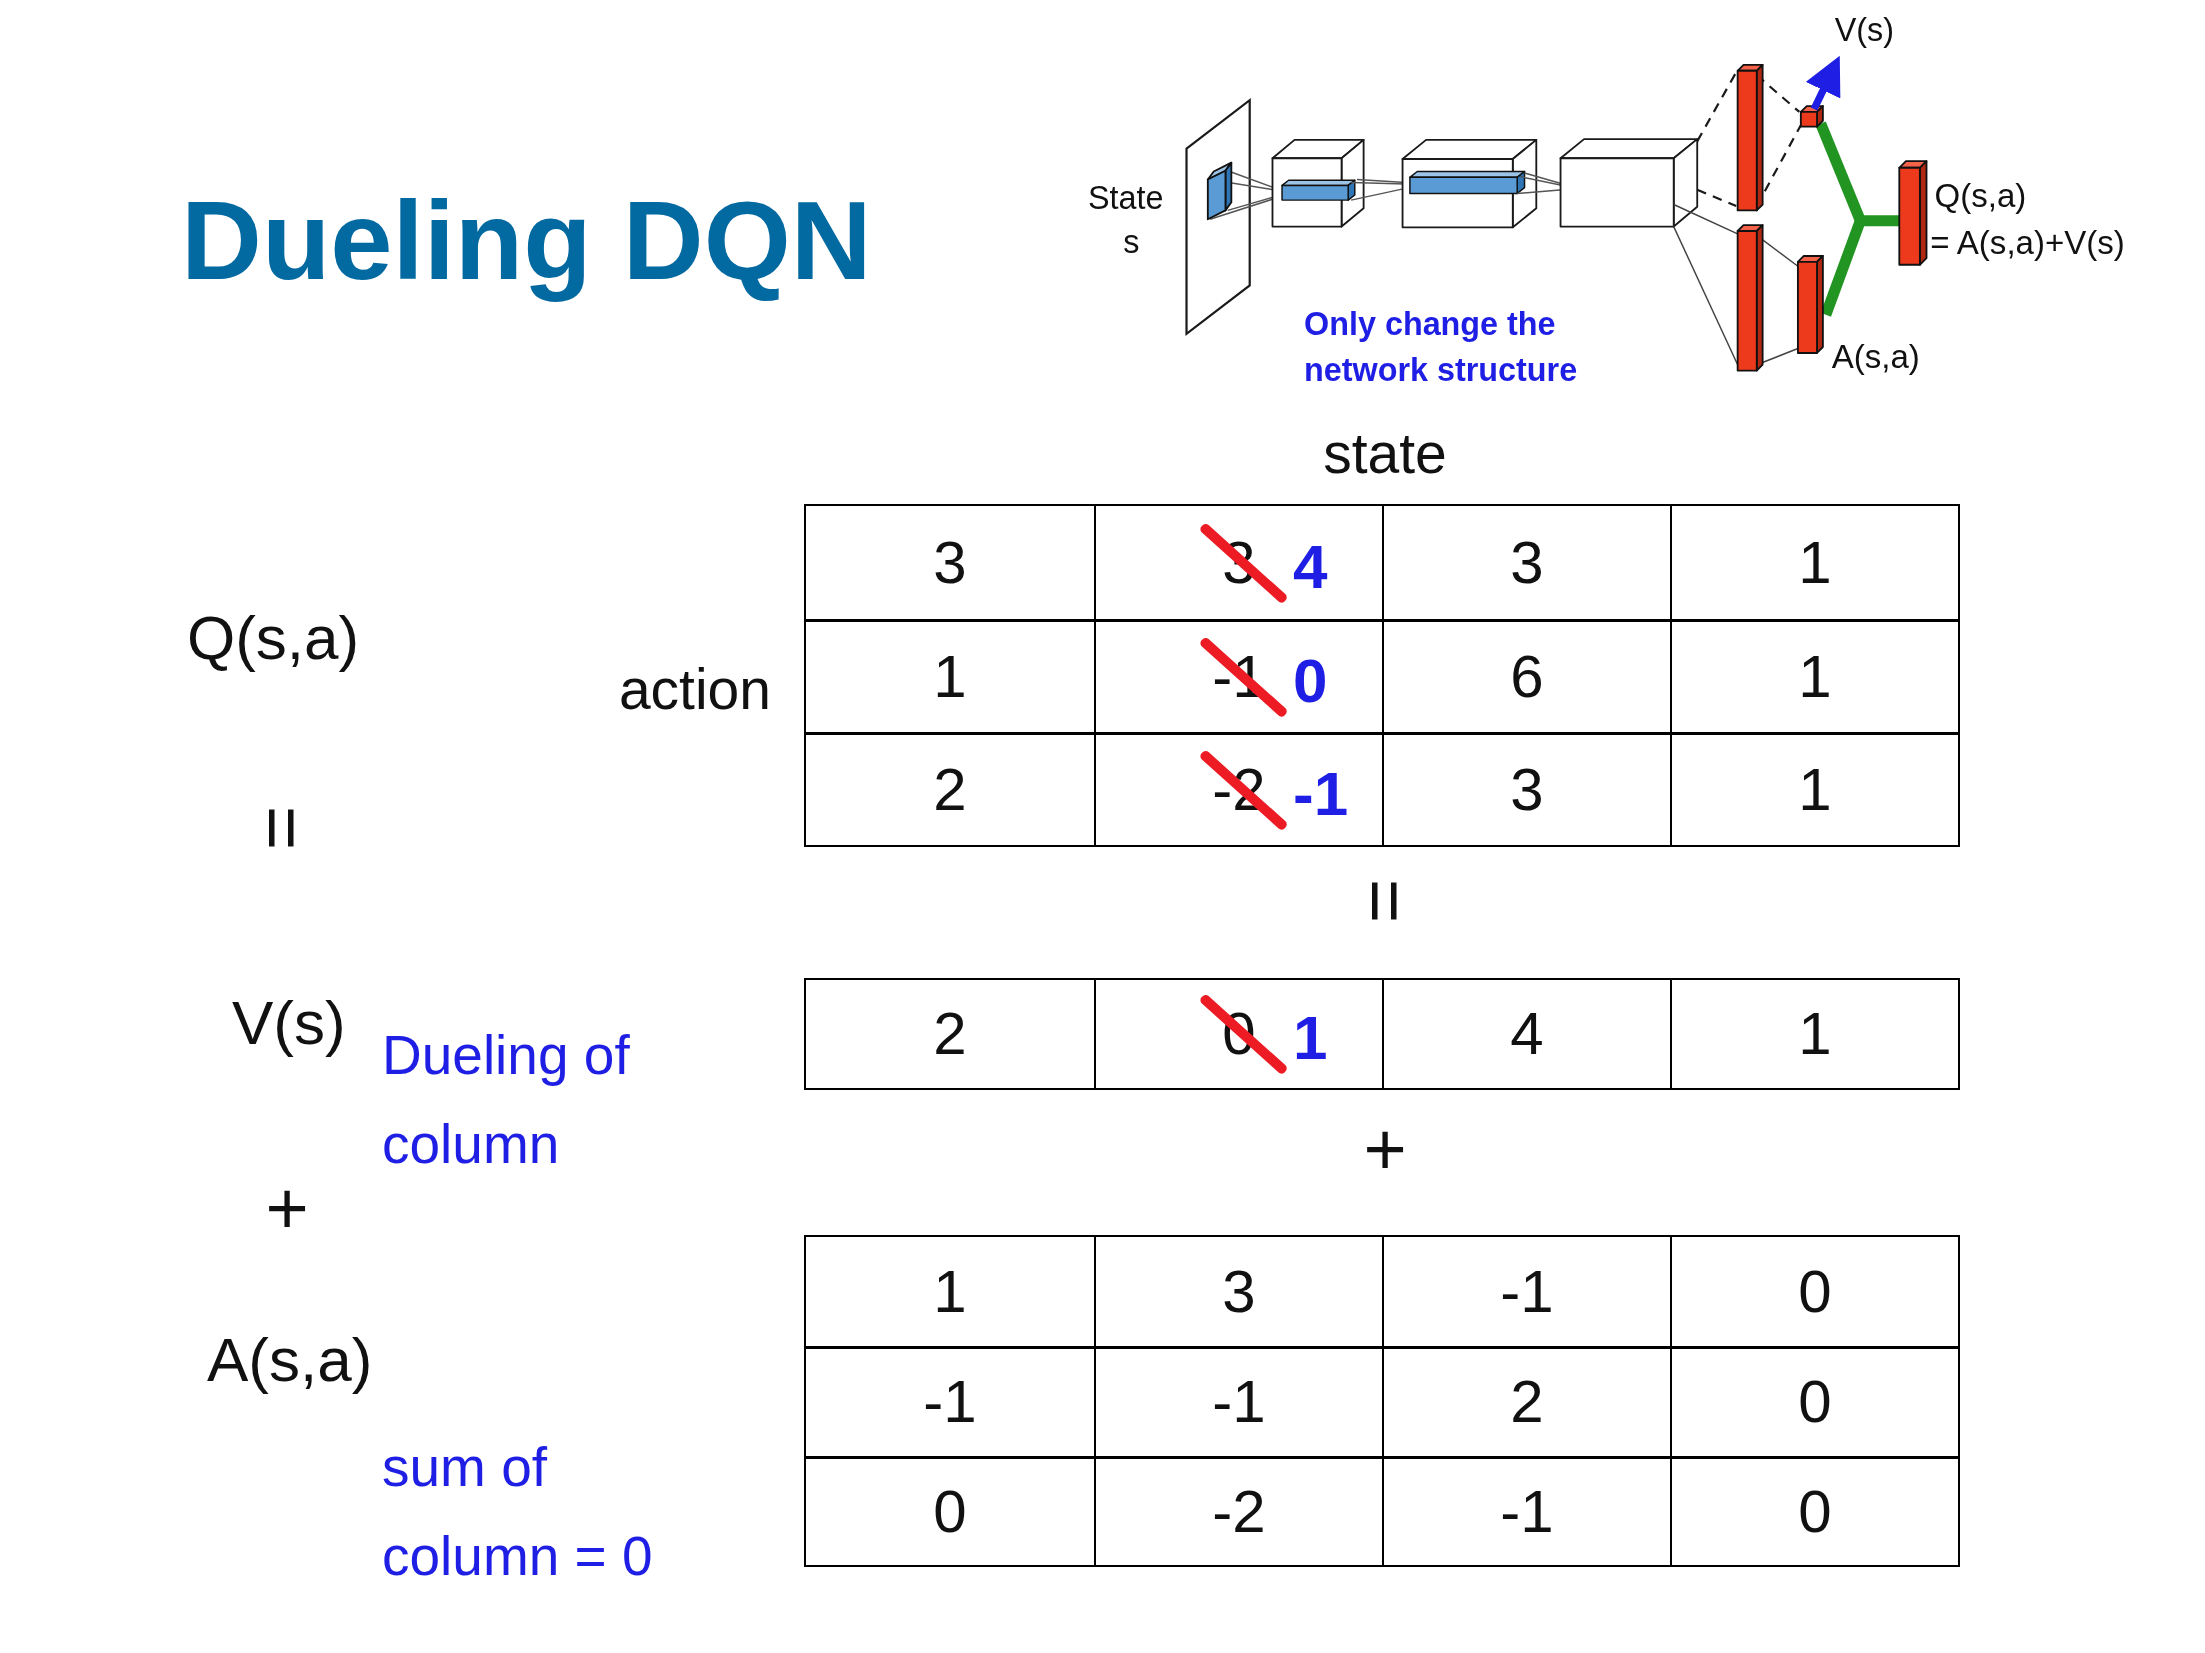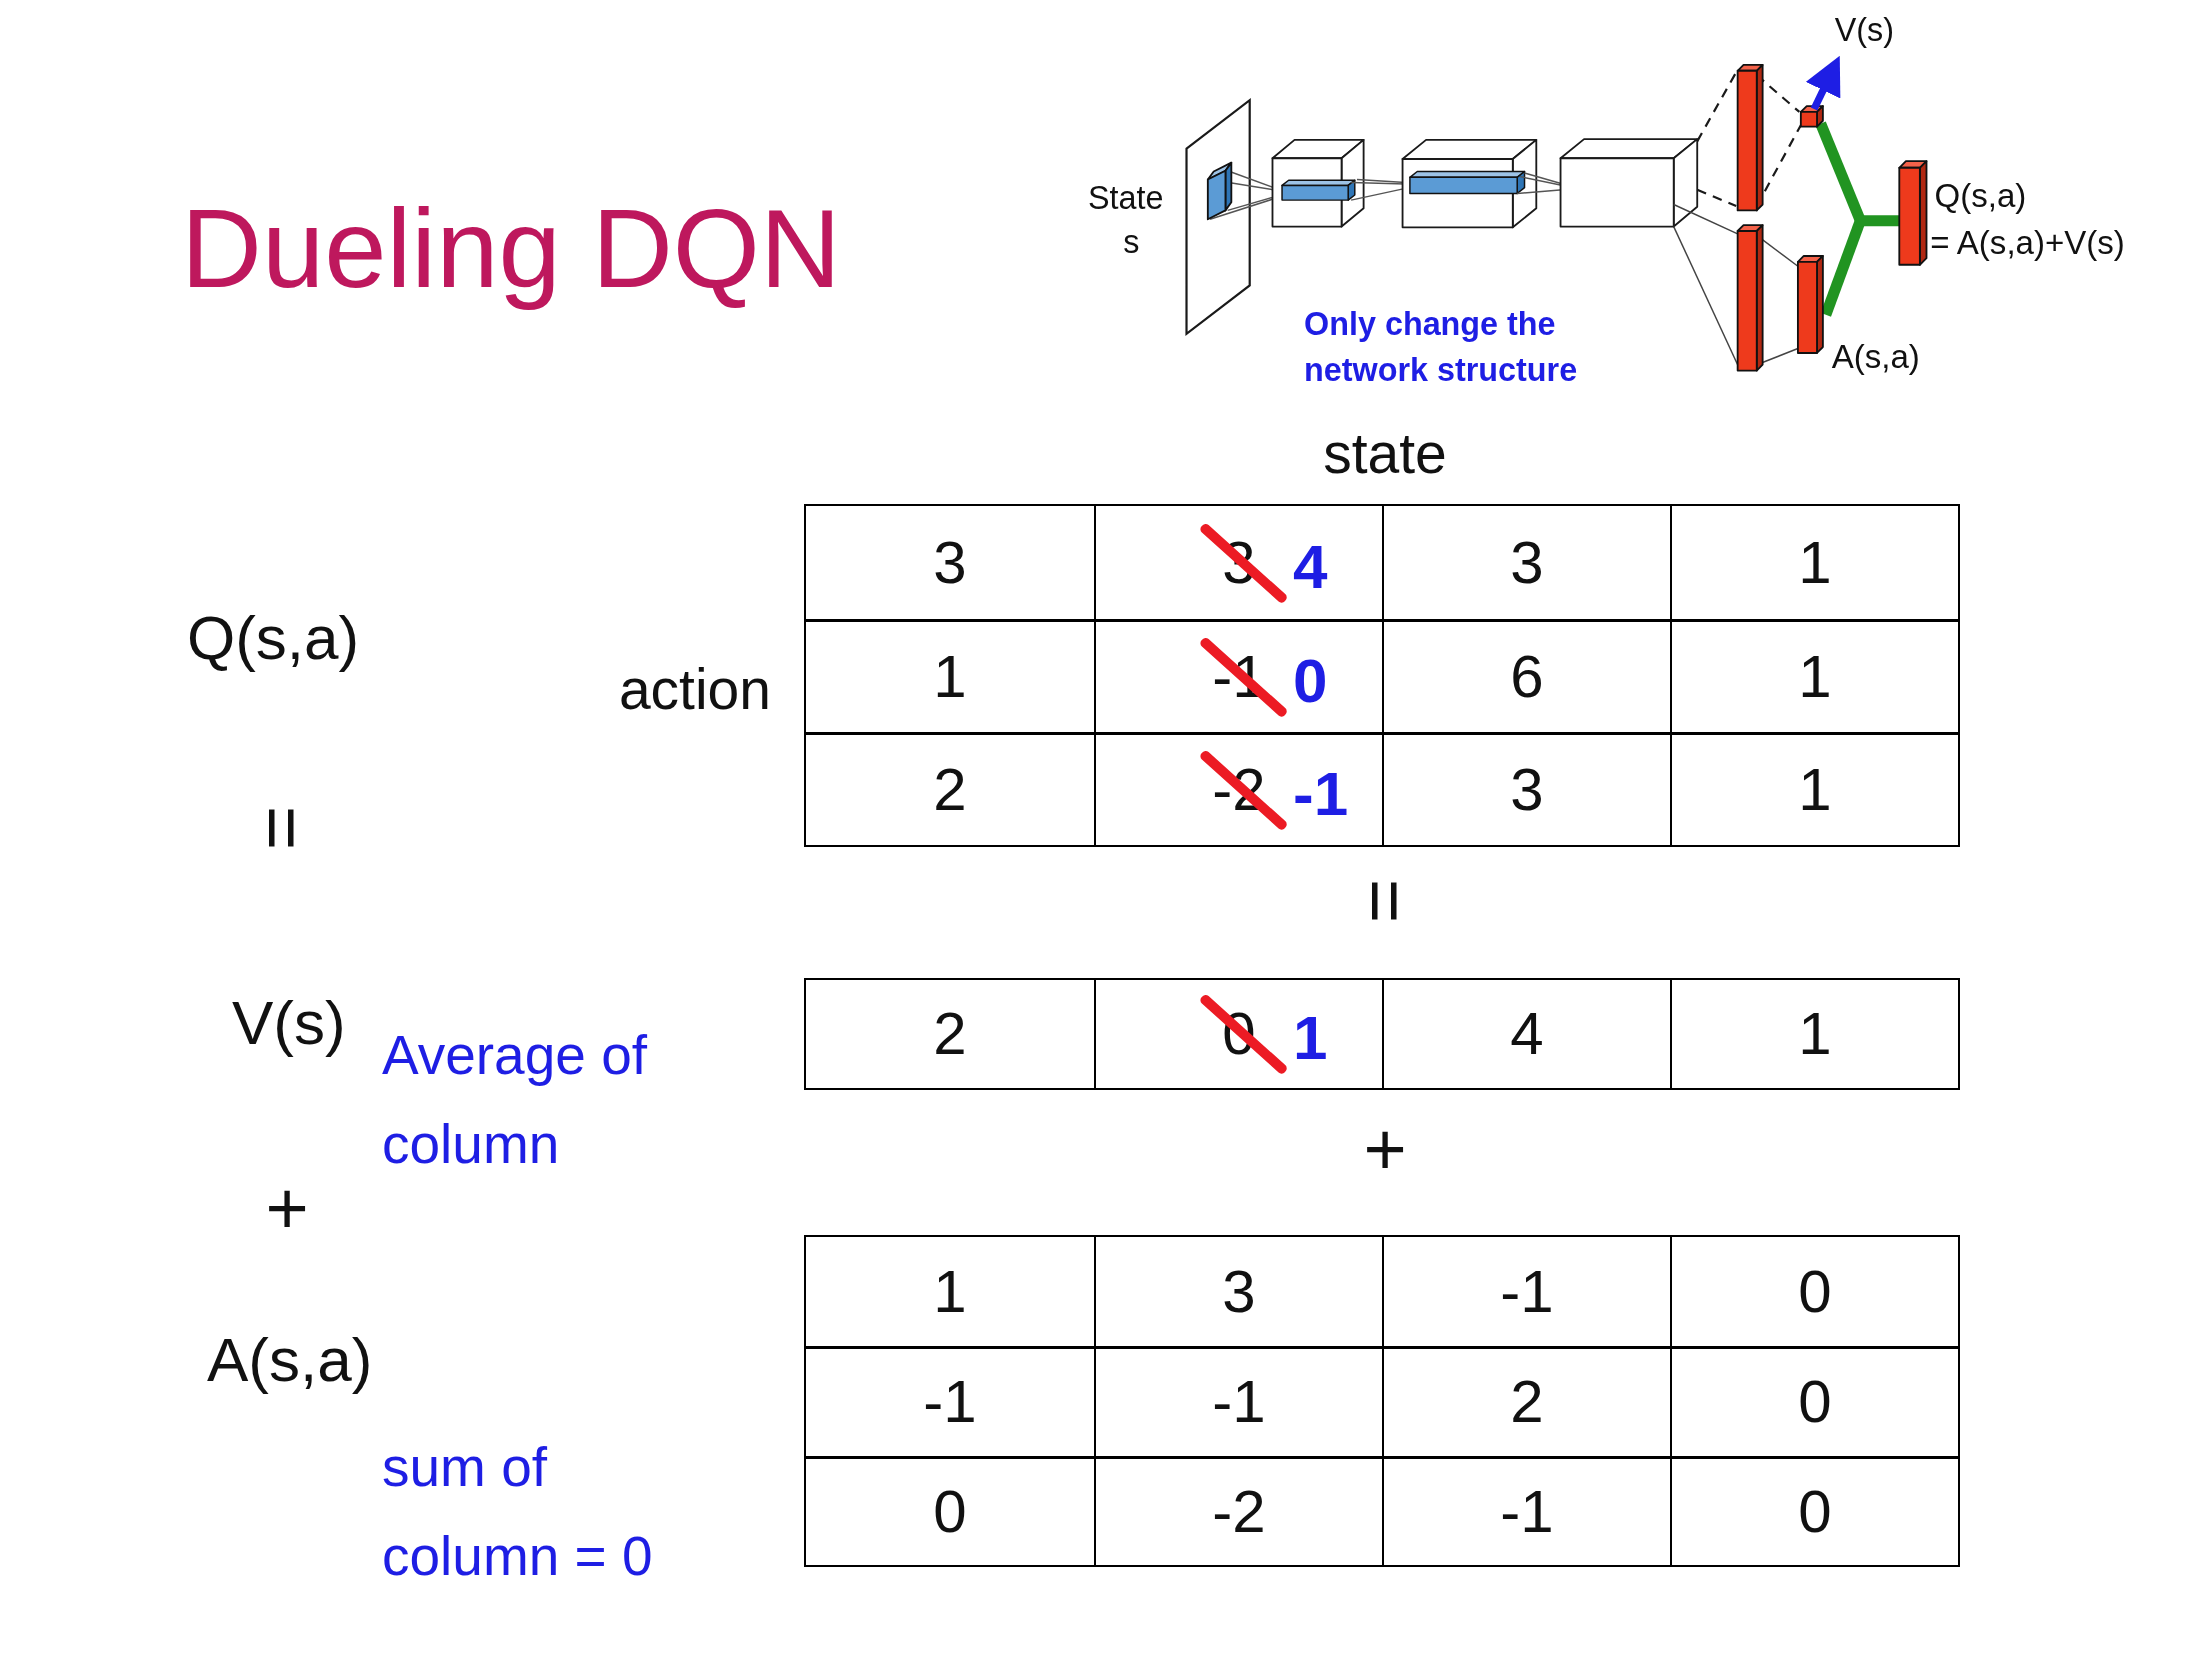--- a/index.html
+++ b/index.html
@@ -6,22 +6,22 @@
   #slide{
     position:relative;
     width:2205px;height:1654px;
     background:#ffffff;
     font-family:"Liberation Sans","DejaVu Sans",sans-serif;
     color:#111;
     overflow:hidden;
   }
   
   .title{
-    position:absolute;left:181px;top:184px;
-    font-size:112px;font-weight:400;letter-spacing:0px;color:#be185d;
+    position:absolute;left:181px;top:176px;
+    font-size:112px;font-weight:700;letter-spacing:0px;color:#0369a1;
     white-space:nowrap;
   }
   
   .lbl{position:absolute;white-space:nowrap;line-height:1;}
   .lbl-85{font-size:62px;}
   .lbl-78{font-size:57px;}
   .blue-note{
     position:absolute;font-size:55px;line-height:1.62;
     color:var(--blue);white-space:pre-line;
   }
@@ -196,21 +196,21 @@
     <text class="blue-txt" x="1774" y="456" font-size="44">Only change the</text>
     <text class="blue-txt" x="1774" y="518" font-size="44">network structure</text>
   </svg>
 
   <div class="lbl lbl-78" style="left:1238px;top:425px;width:294px;text-align:center;">state</div>
   <div class="lbl lbl-78" style="left:478px;top:661px;width:293px;text-align:right;">action</div>
 
   <div class="lbl lbl-85" style="left:187px;top:607px;">Q(s,a)</div>
   <div class="sym rot" style="left:282px;top:828px;">=</div>
   <div class="lbl lbl-85" style="left:232px;top:992px;">V(s)</div>
-  <div class="blue-note" style="left:382px;top:1011px;">Average of
+  <div class="blue-note" style="left:382px;top:1011px;">Dueling of
 column</div>
   <div class="sym plus" style="left:287px;top:1209px;">+</div>
   <div class="lbl lbl-85" style="left:207px;top:1329px;">A(s,a)</div>
   <div class="blue-note" style="left:382px;top:1423px;">sum of
 column = 0</div>
 
   <div class="sym rot" style="left:1385px;top:901px;">=</div>
   <div class="sym plus" style="left:1385px;top:1150px;">+</div>
 
   <div class="tbl" id="q-table">

